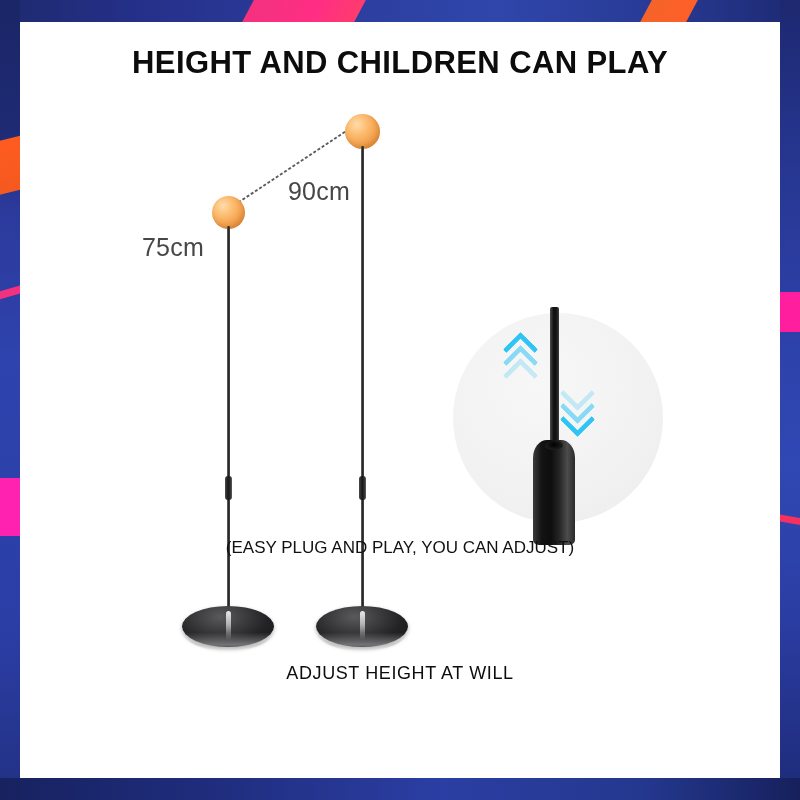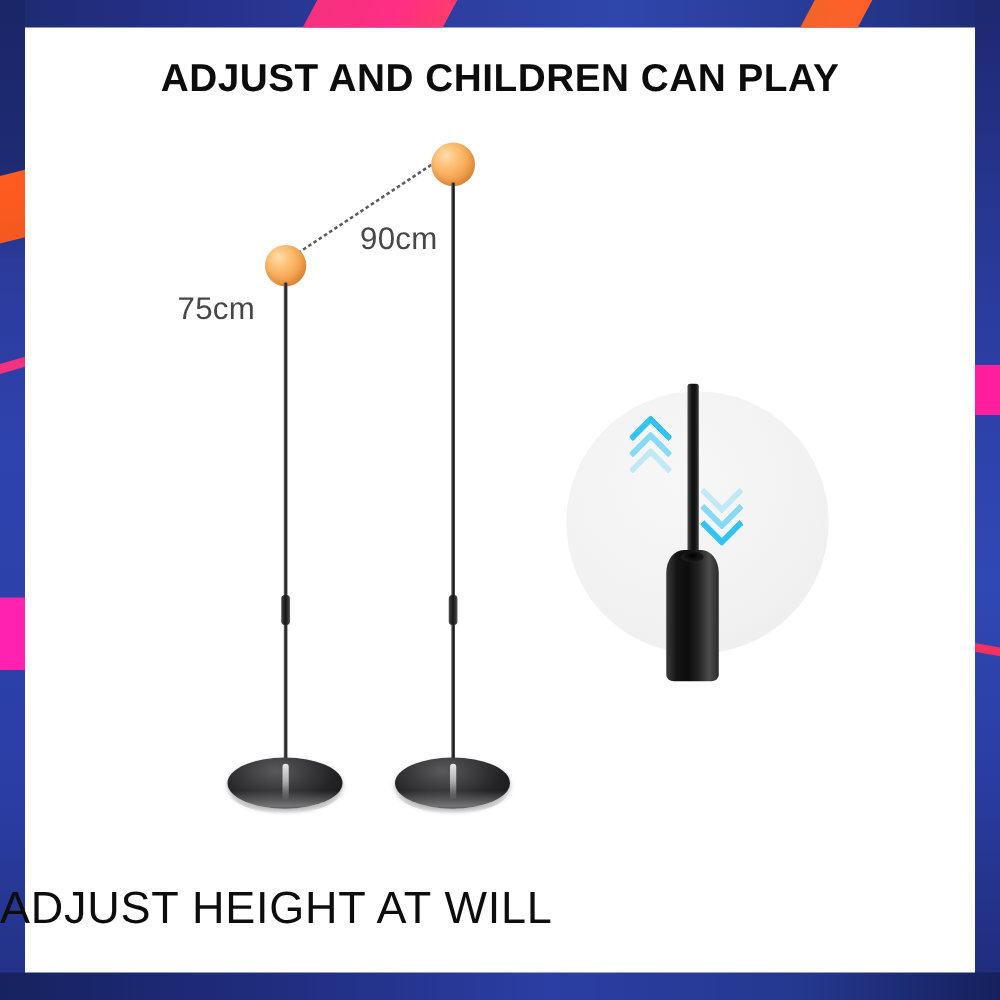--- a/index.html
+++ b/index.html
@@ -213,25 +213,25 @@
     left: 0; top: 538px;
     width: 800px;
     text-align: center;
     font-family: "Liberation Sans", sans-serif;
     font-size: 17px;
     color: #111111;
     white-space: nowrap;
   }
   .bottom-caption {
     position: absolute;
-    left: 0; top: 705px;
-    width: 800px;
-    text-align: left;
+    left: 0; top: 663px;
+    width: 800px;
+    text-align: center;
     font-family: "Liberation Sans", sans-serif;
-    font-size: 36px;
+    font-size: 18px;
     color: #0d0d0d;
     letter-spacing: 0.6px;
     white-space: nowrap;
   }
 </style>
 </head>
 <body>
 
 <div id="page">
 
@@ -246,21 +246,21 @@
     <div class="slash slash-left-magenta"></div>
   </div>
 
   <div class="frame-edge edge-right">
     <div class="slash slash-right-magenta"></div>
     <div class="slash slash-right-pinkthin"></div>
   </div>
 
   <div class="frame-edge edge-bottom"></div>
 
-  <div class="headline">ADJUST AND CHILDREN CAN PLAY</div>
+  <div class="headline">HEIGHT AND CHILDREN CAN PLAY</div>
 
   <div class="dotted-link" style="left:230px; top:207px; width:139px; transform: rotate(-33.5deg);"></div>
 
   <div class="stand">
     <div class="ball" style="left:212px; top:196px; width:33px; height:33px;"></div>
     <div class="pole" style="left:227px; top:226px; height:392px;"></div>
     <div class="pole-collar" style="left:225px; top:476px;"></div>
     <div class="base" style="left:182px; top:606px; width:92px; height:41px;"></div>
     <div class="base-rim" style="left:182px; top:610px; width:92px; height:41px;"></div>
     <div class="base-glint" style="left:226px; top:611px; height:29px;"></div>
@@ -289,16 +289,17 @@
     <div class="chev chev-up" style="left:0; top:13px; opacity:.55;"></div>
     <div class="chev chev-up" style="left:0; top:26px; opacity:.25;"></div>
   </div>
 
   <div class="chev-group" style="left:565px; top:381px;">
     <div class="chev chev-down" style="left:0; top:0;  opacity:.25;"></div>
     <div class="chev chev-down" style="left:0; top:13px; opacity:.55;"></div>
     <div class="chev chev-down" style="left:0; top:26px; opacity:1;"></div>
   </div>
 
+  <div class="inset-caption">(EASY PLUG AND PLAY, YOU CAN ADJUST)</div>
 
   <div class="bottom-caption">ADJUST HEIGHT AT WILL</div>
 
 </div>
 
 </body></html>

